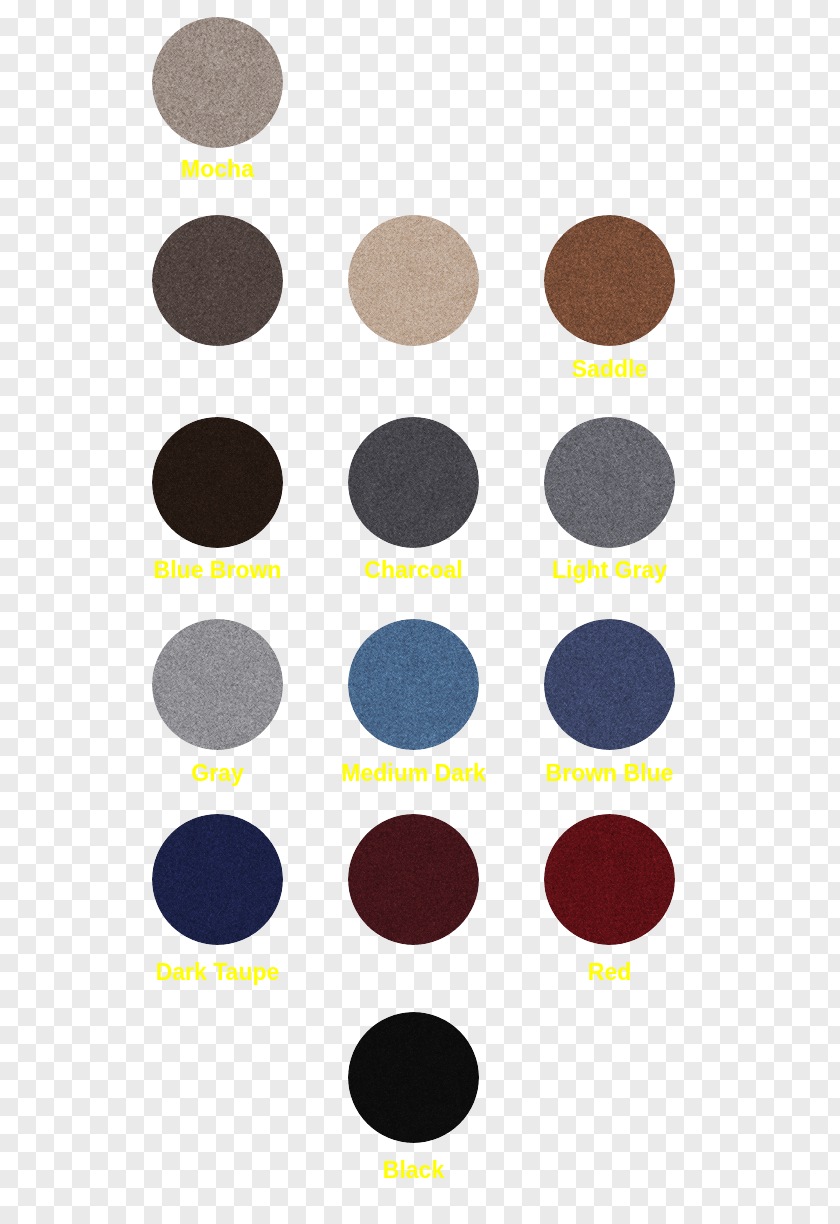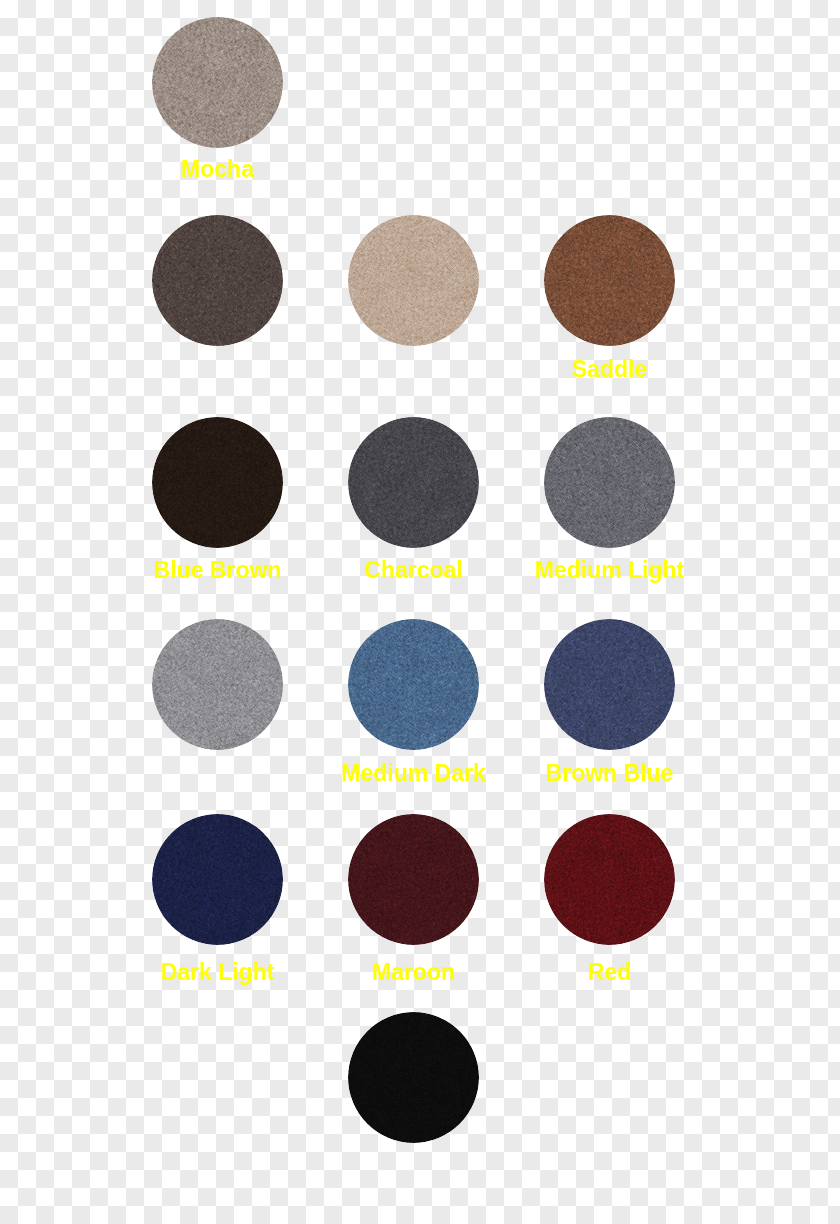--- a/index.html
+++ b/index.html
@@ -830,32 +830,33 @@
   <div class="swatch" style="left:544px;top:417px">
     <div class="disc">
       <div class="base" style="background: rgb(102, 102, 110);"></div>
       <div class="lay r1" style="filter:url(#wA8);opacity:.40"></div>
       <div class="lay r2" style="filter:url(#wB8);opacity:.40"></div>
       <div class="lay" style="filter:url(#gr8);opacity:.26"></div>
       <div class="lay" style="filter:url(#bl8);opacity:.2"></div>
       <div class="spec" style="filter:url(#sw8);opacity:0.603"></div>
       <div class="spec" style="filter:url(#sb8);opacity:0.603"></div>
     </div>
-    <div class="label" style="top:141.5px">Medium Light</div>
+    <div class="label" style="top:141.5px">Light Gray</div>
   </div>
   <div class="swatch" style="left:152px;top:619px">
     <div class="disc">
       <div class="base" style="background: rgb(143, 143, 148);"></div>
       <div class="lay r1" style="filter:url(#wA9);opacity:.40"></div>
       <div class="lay r2" style="filter:url(#wB9);opacity:.40"></div>
       <div class="lay" style="filter:url(#gr9);opacity:.26"></div>
       <div class="lay" style="filter:url(#bl9);opacity:.2"></div>
       <div class="spec" style="filter:url(#sw9);opacity:0.7"></div>
       <div class="spec" style="filter:url(#sb9);opacity:0.7"></div>
     </div>
+    <div class="label" style="top:143px">Gray</div>
   </div>
   <div class="swatch" style="left:348px;top:619px">
     <div class="disc">
       <div class="base" style="background: rgb(71, 103, 140);"></div>
       <div class="lay r1" style="filter:url(#wA10);opacity:.40"></div>
       <div class="lay r2" style="filter:url(#wB10);opacity:.40"></div>
       <div class="lay" style="filter:url(#gr10);opacity:.26"></div>
       <div class="lay" style="filter:url(#bl10);opacity:.2"></div>
       <div class="spec" style="filter:url(#sw10);opacity:0.588"></div>
       <div class="spec" style="filter:url(#sb10);opacity:0.588"></div>
@@ -877,33 +878,32 @@
   <div class="swatch" style="left:152px;top:814px">
     <div class="disc">
       <div class="base" style="background: rgb(25, 31, 69);"></div>
       <div class="lay r1" style="filter:url(#wA12);opacity:.40"></div>
       <div class="lay r2" style="filter:url(#wB12);opacity:.40"></div>
       <div class="lay" style="filter:url(#gr12);opacity:.26"></div>
       <div class="lay" style="filter:url(#bl12);opacity:.2"></div>
       <div class="spec" style="filter:url(#sw12);opacity:0.357"></div>
       <div class="spec" style="filter:url(#sb12);opacity:0.357"></div>
     </div>
-    <div class="label" style="top:146.8px">Dark Light</div>
+    <div class="label" style="top:146.8px">Dark Taupe</div>
   </div>
   <div class="swatch" style="left:348px;top:814px">
     <div class="disc">
       <div class="base" style="background: rgb(66, 19, 24);"></div>
       <div class="lay r1" style="filter:url(#wA13);opacity:.40"></div>
       <div class="lay r2" style="filter:url(#wB13);opacity:.40"></div>
       <div class="lay" style="filter:url(#gr13);opacity:.26"></div>
       <div class="lay" style="filter:url(#bl13);opacity:.2"></div>
       <div class="spec" style="filter:url(#sw13);opacity:0.356"></div>
       <div class="spec" style="filter:url(#sb13);opacity:0.356"></div>
     </div>
-    <div class="label" style="top:146.8px">Maroon</div>
   </div>
   <div class="swatch" style="left:544px;top:814px">
     <div class="disc">
       <div class="base" style="background: rgb(92, 14, 19);"></div>
       <div class="lay r1" style="filter:url(#wA14);opacity:.40"></div>
       <div class="lay r2" style="filter:url(#wB14);opacity:.40"></div>
       <div class="lay" style="filter:url(#gr14);opacity:.26"></div>
       <div class="lay" style="filter:url(#bl14);opacity:.2"></div>
       <div class="spec" style="filter:url(#sw14);opacity:0.375"></div>
       <div class="spec" style="filter:url(#sb14);opacity:0.375"></div>
@@ -913,14 +913,15 @@
   <div class="swatch" style="left:348px;top:1012px">
     <div class="disc">
       <div class="base" style="background: rgb(11, 11, 11);"></div>
       <div class="lay r1" style="filter:url(#wA15);opacity:.40"></div>
       <div class="lay r2" style="filter:url(#wB15);opacity:.40"></div>
       <div class="lay" style="filter:url(#gr15);opacity:.26"></div>
       <div class="lay" style="filter:url(#bl15);opacity:.2"></div>
       <div class="spec" style="filter:url(#sw15);opacity:0.213"></div>
       <div class="spec" style="filter:url(#sb15);opacity:0.213"></div>
     </div>
+    <div class="label" style="top:146.6px">Black</div>
   </div>
 </div>
 
 </body></html>

